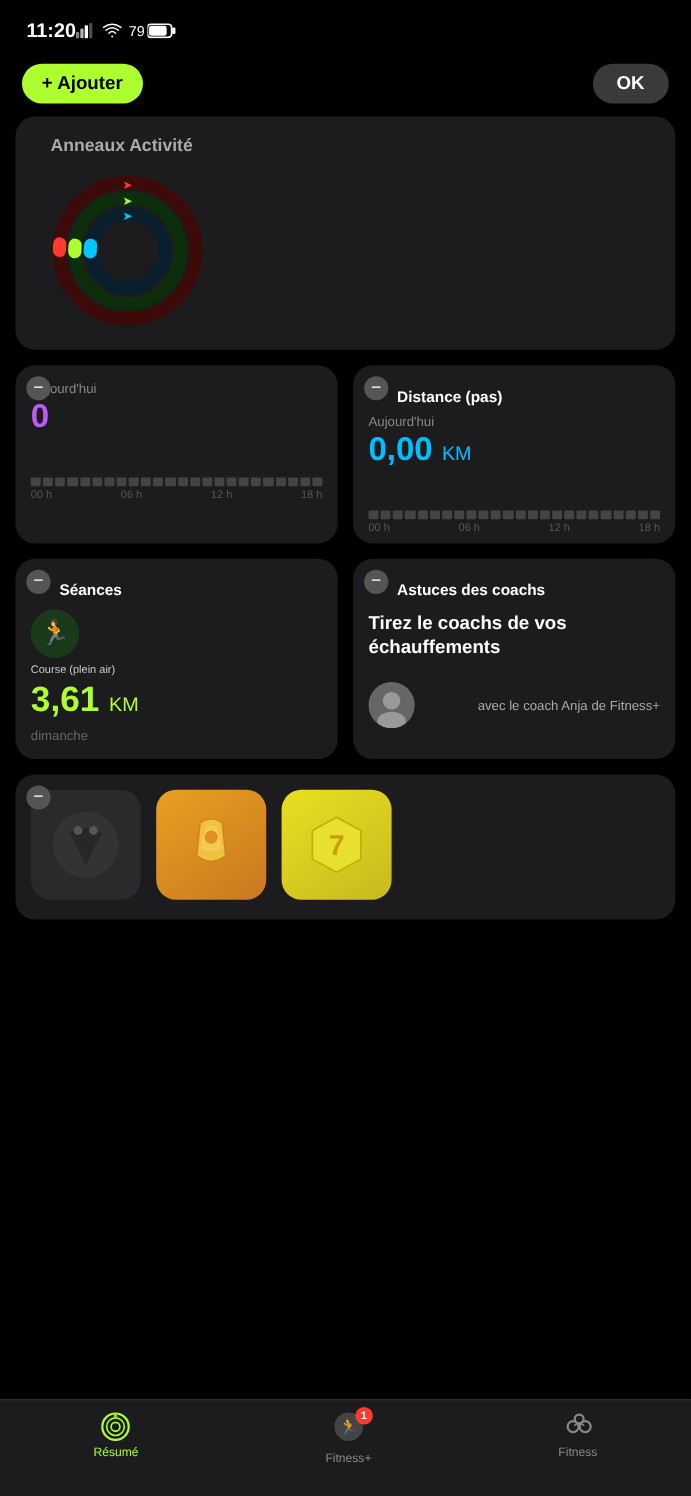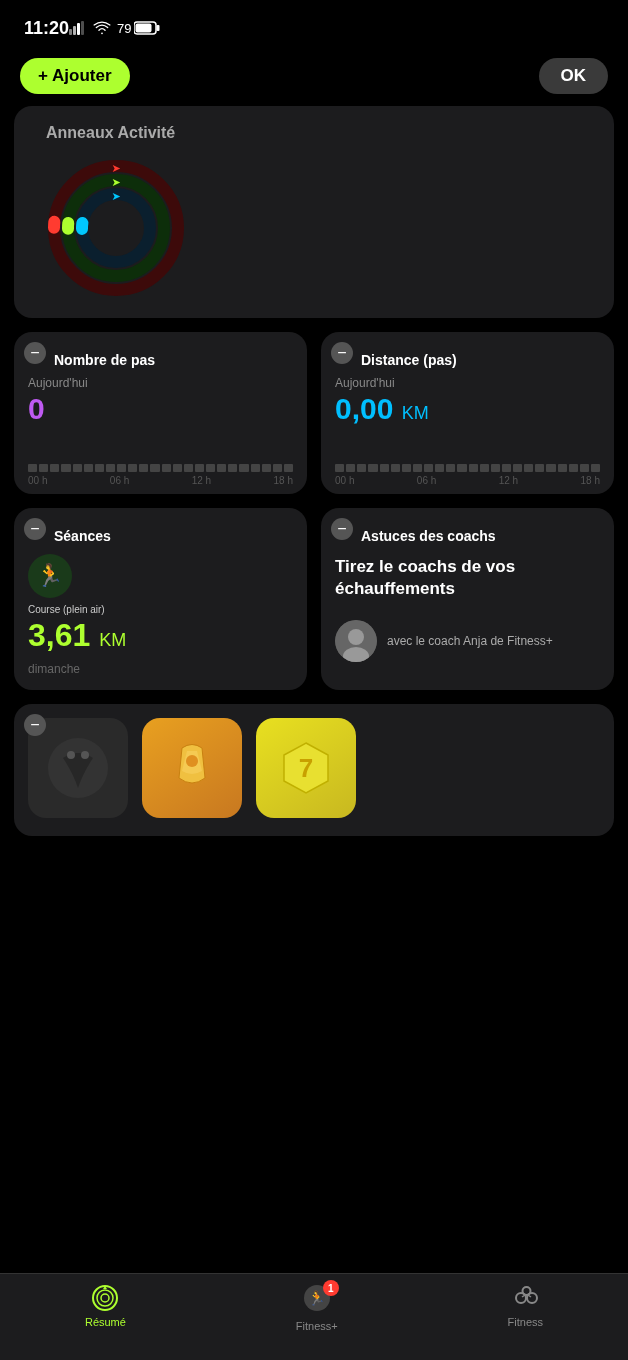--- a/index.html
+++ b/index.html
@@ -260,20 +260,21 @@
       font-weight: 700;
       color: #fff;
       margin-bottom: 20px;
       line-height: 1.3;
     }
     .coach-footer {
       display: flex;
       align-items: center;
       gap: 10px;
       margin-top: auto;
+      justify-content: space-between;
     }
     .coach-avatar {
       width: 42px;
       height: 42px;
       border-radius: 50%;
       background: #555;
       overflow: hidden;
       flex-shrink: 0;
     }
     .coach-name {
@@ -423,21 +424,20 @@
         </svg>
       </div>
 
     </div>
   </div>
 
   <div class="two-col">
 
     <div class="metric-card">
       <div class="minus-btn">−</div>
-      <div class="metric-title">Nombre de pas</div>
       <div class="metric-sublabel">Aujourd'hui</div>
       <div class="metric-value steps-color">0</div>
       <div class="chart-area">
         <div class="chart-lines">
           <div class="chart-line" style="height:8px"></div>
           <div class="chart-line" style="height:8px"></div>
           <div class="chart-line" style="height:8px"></div>
           <div class="chart-line" style="height:8px"></div>
           <div class="chart-line" style="height:8px"></div>
           <div class="chart-line" style="height:8px"></div>

